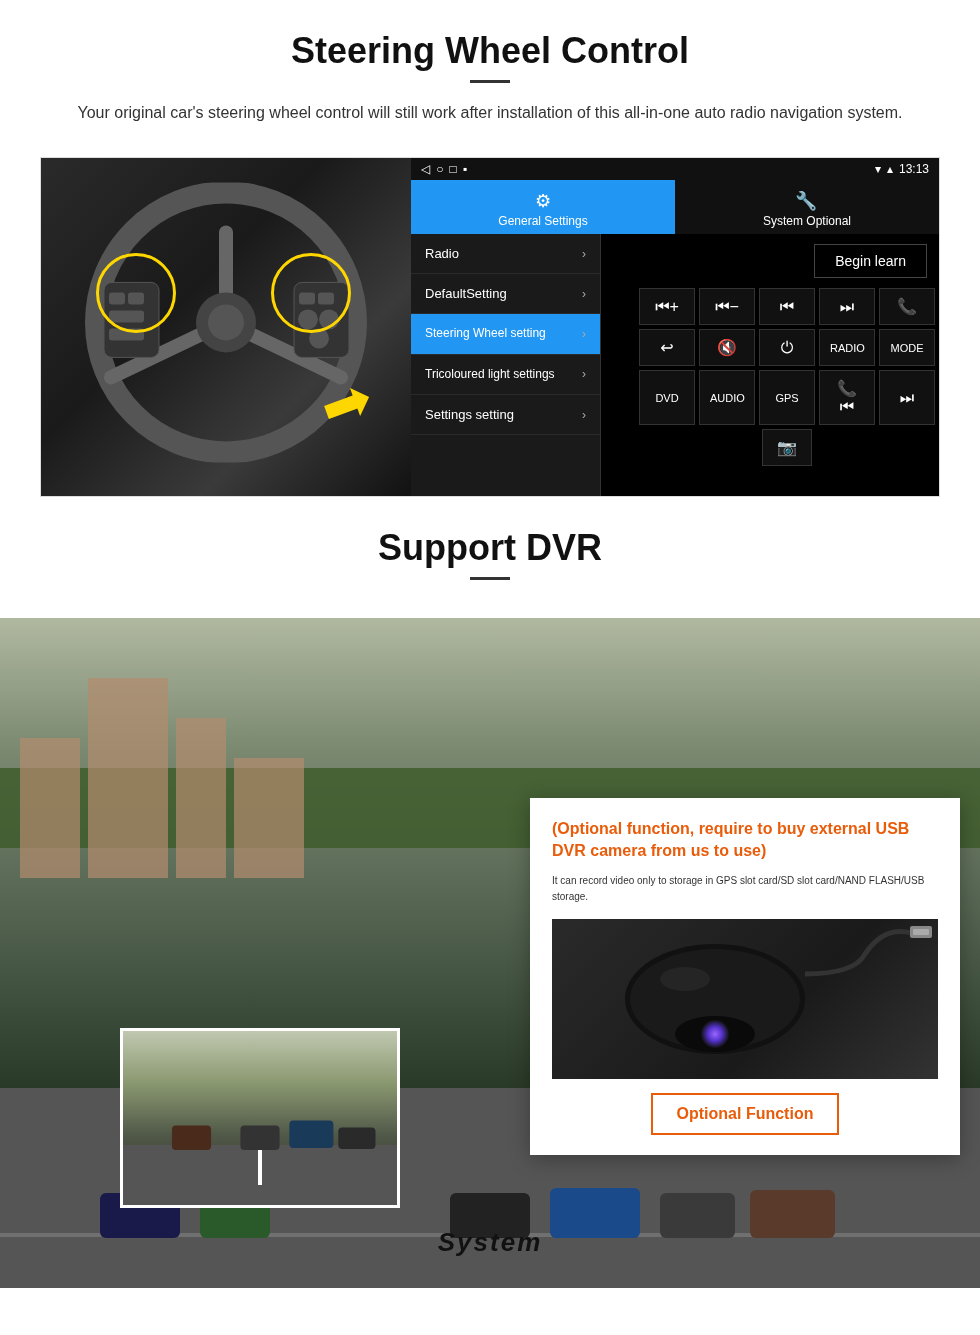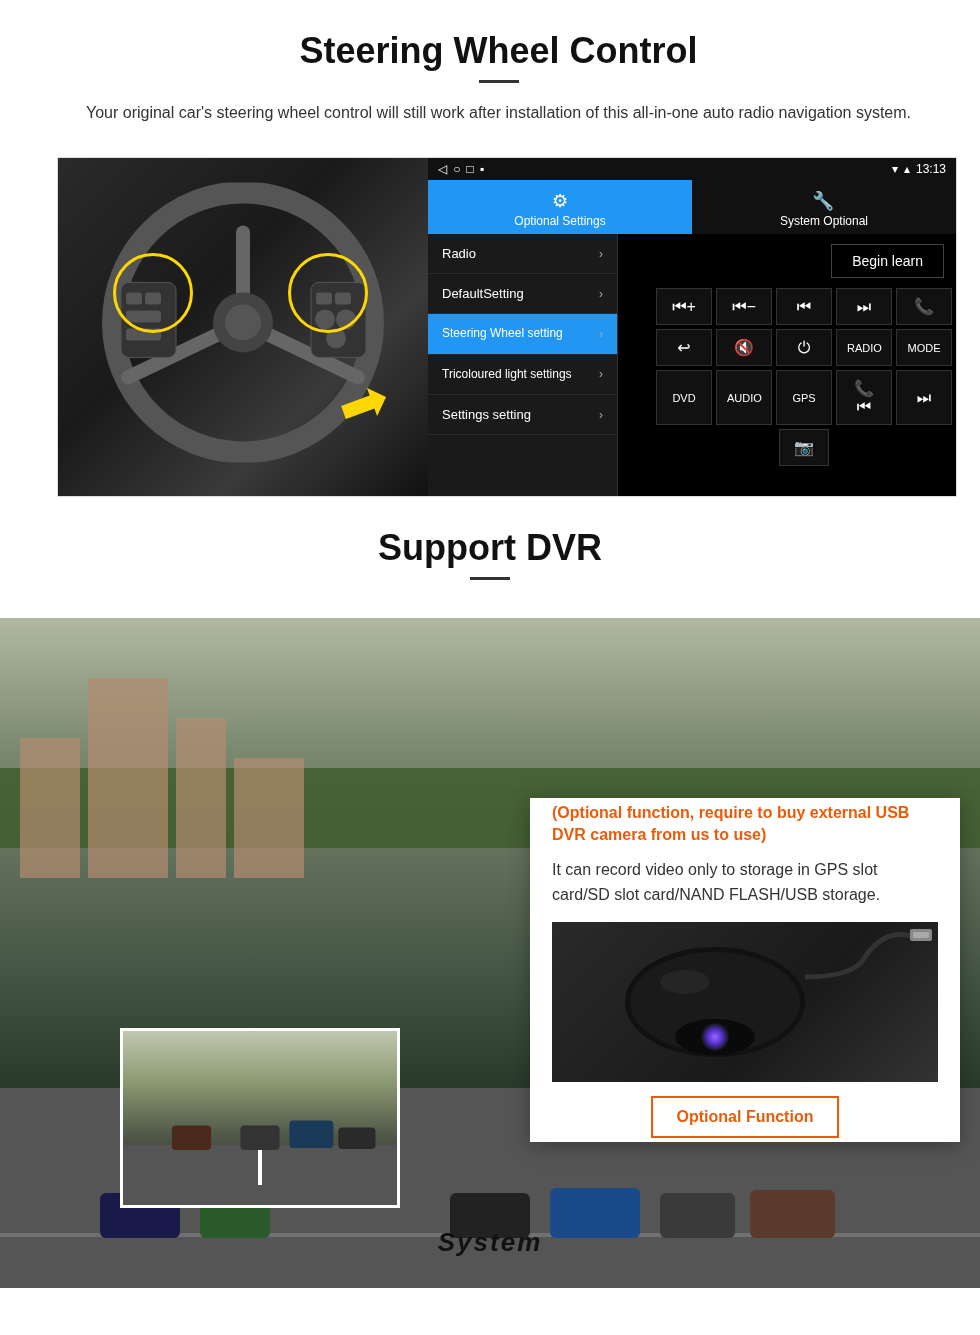--- a/index.html
+++ b/index.html
@@ -6,21 +6,21 @@
     body {
       width: 980px;
       min-height: 1335px;
       font-family: Arial, sans-serif;
       background: #fff;
       overflow-x: hidden;
     }
 
     
     .section-steering {
-      padding: 30px 40px 0 57px;
+      padding: 30px 40px 0 40px;
       text-align: center;
     }
     .section-title {
       font-size: 36px;
       font-weight: 900;
       color: #111;
       margin-bottom: 8px;
     }
     .title-divider {
       width: 40px;
@@ -228,33 +228,33 @@
       overflow: hidden;
     }
 
     
     .dvr-info-card {
       position: absolute;
       top: 180px;
       right: 20px;
       width: 430px;
       background: #fff;
-      padding: 4px 22px;
+      padding: 20px 22px;
       box-shadow: 0 4px 20px rgba(0,0,0,0.3);
     }
     .dvr-optional-text {
       color: #e85c0a;
       font-size: 16px;
       font-weight: bold;
       line-height: 1.4;
       margin-bottom: 10px;
     }
     .dvr-desc-text {
       color: #333;
-      font-size: 16px;
+      font-size: 10px;
       line-height: 1.6;
       margin-bottom: 14px;
     }
 
     
     .dvr-camera-img {
       width: 100%;
       height: 160px;
       background: linear-gradient(135deg, #2a2a2a 0%, #1a1a1a 60%, #333 100%);
       position: relative;
@@ -402,21 +402,21 @@
         <span>▪</span>
         <span style="flex:1"></span>
         <span>▾</span>
         <span>▴</span>
         <span>13:13</span>
       </div>
 
       <div class="android-tabs">
         <div class="android-tab-active">
           <span class="tab-icon">⚙</span>
-          <span>Optional Settings</span>
+          <span>General Settings</span>
         </div>
         <div class="android-tab-inactive">
           <span class="tab-icon">🔧</span>
           <span>System Optional</span>
         </div>
       </div>
 
       <div class="menu-area">
         <div class="menu-list">
           <div class="menu-item">

